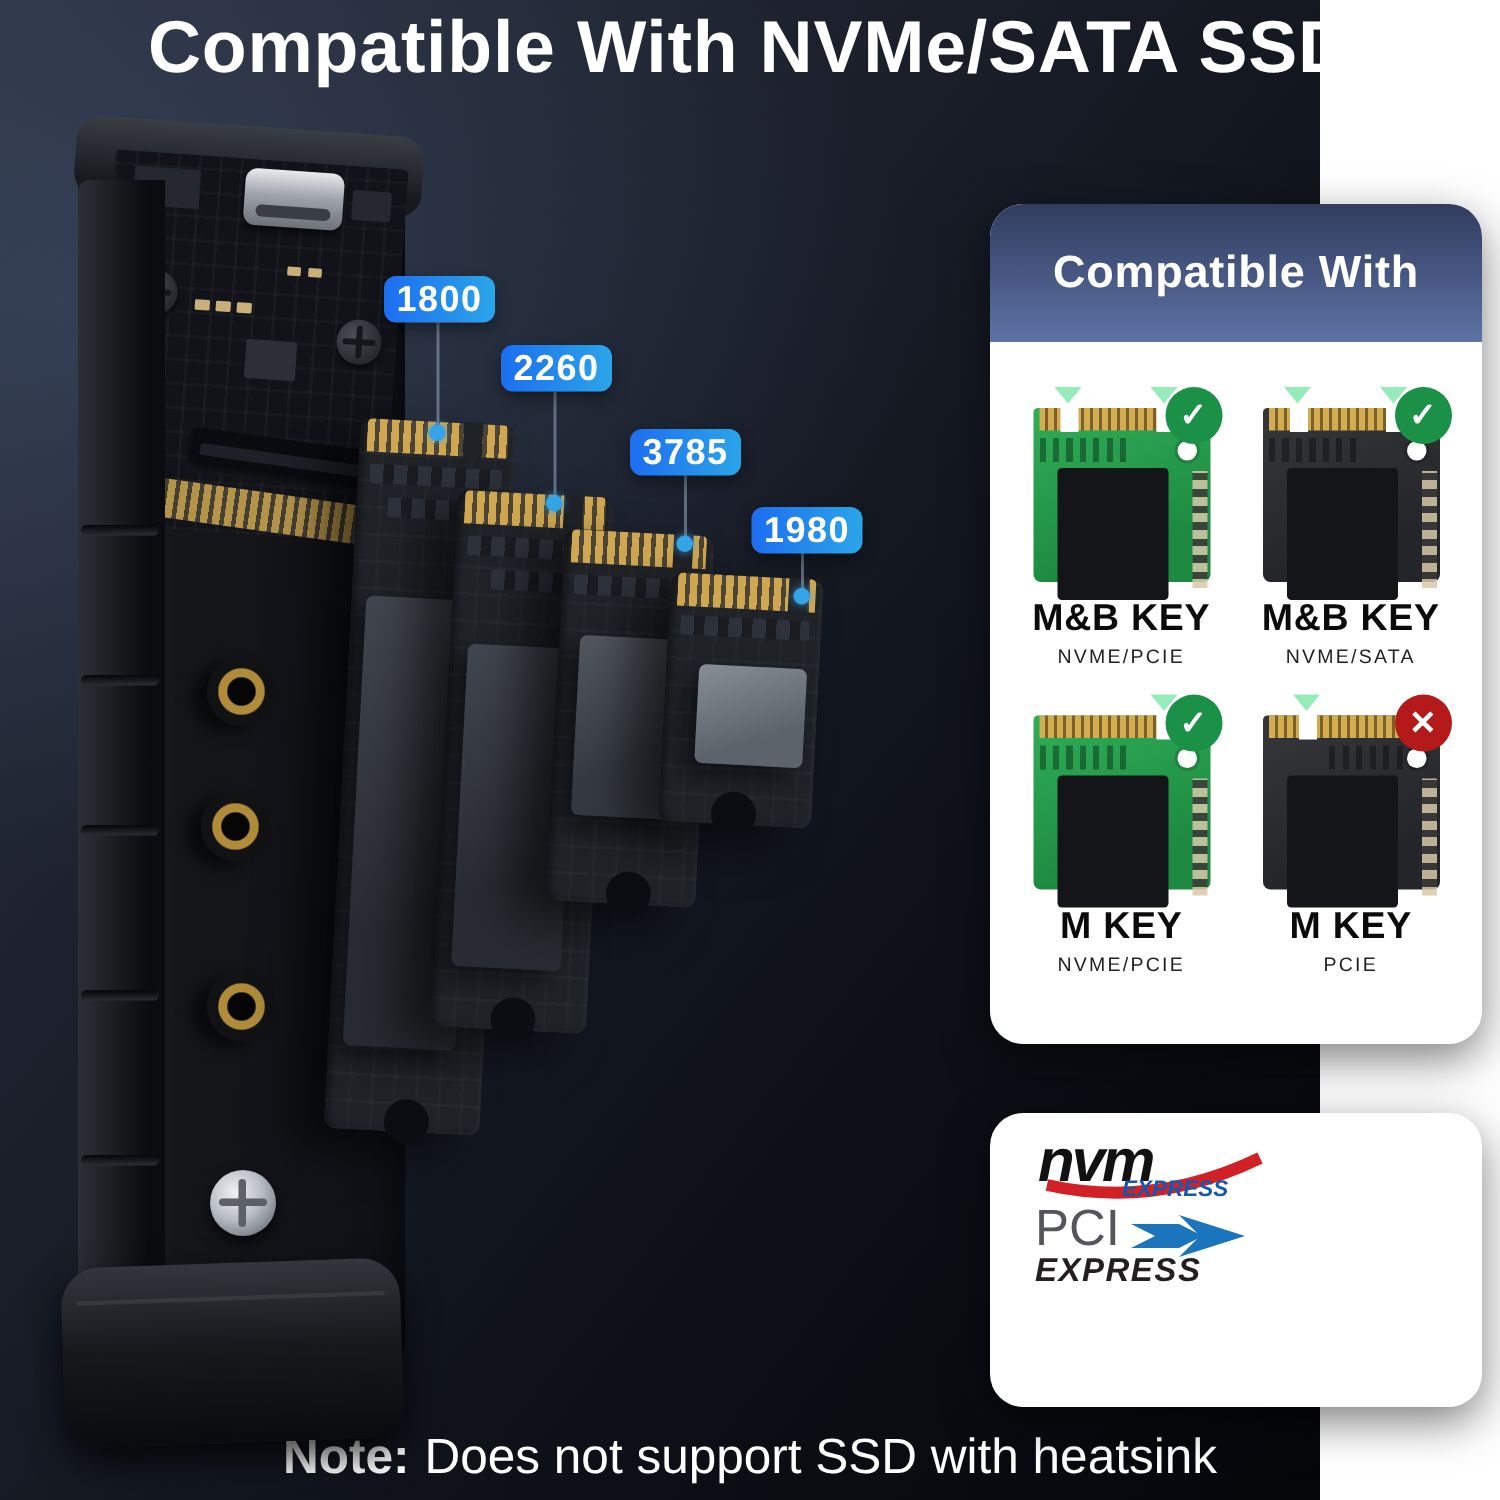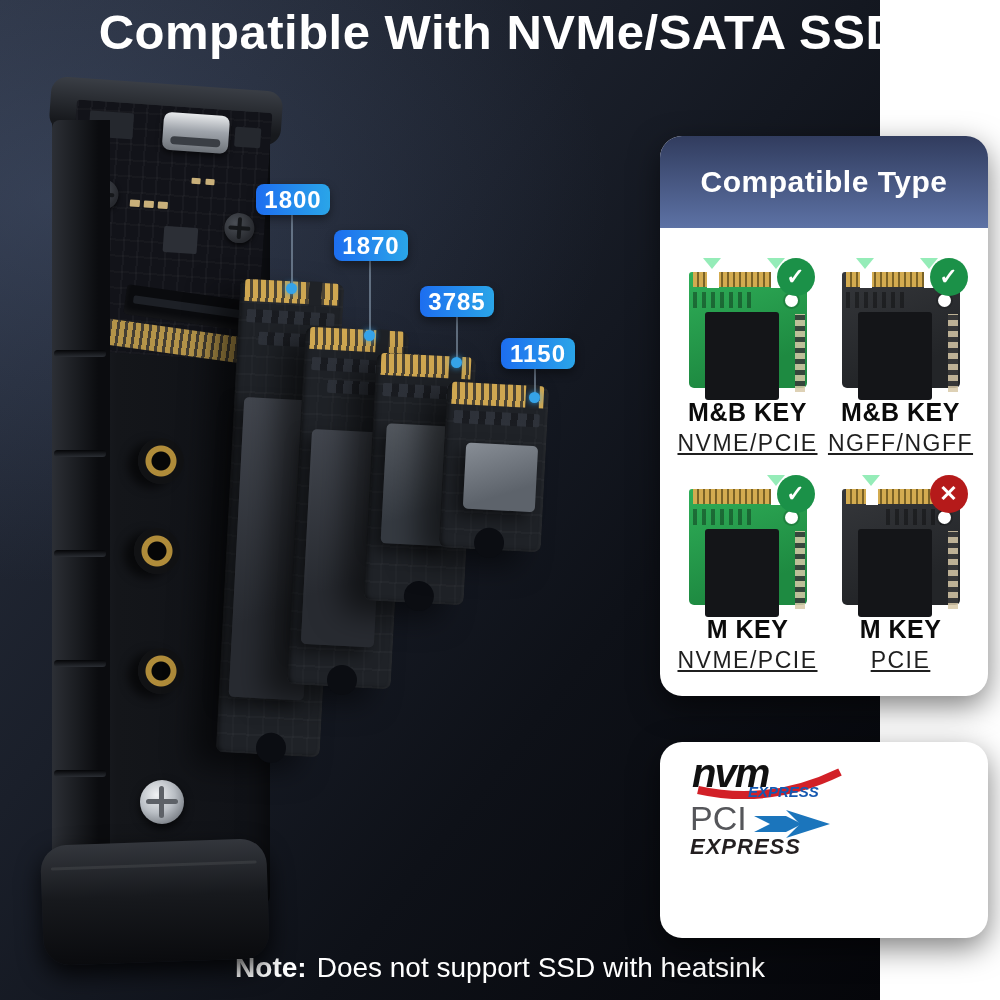--- a/index.html
+++ b/index.html
@@ -6,21 +6,21 @@
   body{width:1000px;height:1000px;overflow:hidden;font-family:"Liberation Sans",sans-serif;}
   #stage{position:relative;width:880px;height:1000px;
     background:
       radial-gradient(900px 620px at 6% 20%, rgba(96,116,156,.28), rgba(0,0,0,0) 62%),
       linear-gradient(128deg,#2a3140 0%,#1a1f2a 38%,#0e1118 66%,#05060a 100%);
   }
   
   .big-title{position:absolute;top:4px;left:0;width:1000px;text-align:center;
     color:#fff;font-size:49px;font-weight:800;letter-spacing:.5px;}
   .bottom-note{position:absolute;top:952px;left:0;width:1000px;text-align:center;
-    color:#fff;font-size:28px;font-weight:400;}
+    color:#fff;font-size:33px;font-weight:400;}
   .bottom-note b{font-weight:800;margin-right:10px;}
   
   .encl{position:absolute;left:40px;top:80px;width:250px;height:890px;z-index:1;}
   .encl-cap{position:absolute;left:10px;top:4px;width:232px;height:54px;border-radius:16px;
     background:linear-gradient(180deg,#3a3e45,#17191d 80%);transform:rotate(4deg);}
   .encl-body{position:absolute;left:12px;top:34px;width:218px;height:790px;
     background:linear-gradient(90deg,#24272d,#14161a 30%,#101217 90%);border-radius:8px;
     box-shadow:inset 0 0 30px rgba(0,0,0,.8);}
   .encl-rail{position:absolute;left:12px;top:40px;width:58px;height:780px;
     background:linear-gradient(90deg,#2c2f35,#0b0c0f 80%);border-radius:8px 0 0 8px;}
@@ -86,21 +86,21 @@
     background:linear-gradient(180deg,#313c5e,#5d72a5);
     display:flex;align-items:center;justify-content:center;
     color:#fff;font-weight:800;}
   #type-card{top:136px;height:560px;}
   #type-card .card-header{font-size:30px;letter-spacing:.5px;}
   #protocol-card{top:742px;height:196px;}
   #protocol-card .card-header{height:74px;font-size:26px;letter-spacing:.3px;}
   .type-grid{display:grid;grid-template-columns:1fr 1fr;gap:18px 6px;padding:30px 14px 0 14px;}
   .type-item{display:flex;flex-direction:column;align-items:center;}
   .key-label{margin-top:10px;font-size:25px;font-weight:800;color:#0b0b0b;letter-spacing:.5px;}
-  .proto-label{margin-top:3px;font-size:23px;color:#1f1f1f;letter-spacing:1.5px;text-decoration:underline;}
+  .proto-label{margin-top:3px;font-size:13px;color:#1f1f1f;letter-spacing:1.5px;}
   
   .mini{position:relative;width:118px;height:130px;}
   .mini .arrow{position:absolute;top:0;width:0;height:0;border-left:9px solid transparent;
     border-right:9px solid transparent;border-top:11px solid #8aeab0;opacity:.9;}
   .mini .board{position:absolute;left:0;top:14px;width:118px;height:116px;border-radius:3px 3px 5px 5px;}
   .board.green{background:linear-gradient(160deg,#2fae58,#1e8a41 75%);}
   .board.black{background:linear-gradient(160deg,#35373b,#232528 75%);}
   .mini .mfingers{position:absolute;left:4px;top:0;width:110px;height:15px;
     background:repeating-linear-gradient(90deg,#d3ab50 0 4px,#7a6226 4px 6px);}
   .mini .gap{position:absolute;top:-1px;width:12px;height:17px;background:#fff;}
@@ -195,30 +195,30 @@
     <div class="comprow" style="top:28px;"></div>
     <div class="chiplabel" style="left:22%;top:60px;width:70%;height:66px;background:linear-gradient(160deg,#888e96,#5d636b 70%);"></div>
     <div class="notchhole" style="left:34%;"></div>
   </div>
 
   <div class="tag-line" style="left:291px;top:215px;height:72px;"></div>
   <div class="tag-line" style="left:369px;top:261px;height:72px;"></div>
   <div class="tag-line" style="left:456px;top:317px;height:44px;"></div>
   <div class="tag-line" style="left:534px;top:368px;height:28px;"></div>
   <div class="size-tag" style="left:256px;top:184px;">1800</div>
-  <div class="size-tag" style="left:334px;top:230px;">1870</div>
+  <div class="size-tag" style="left:334px;top:230px;">2260</div>
   <div class="size-tag" style="left:420px;top:286px;">3785</div>
-  <div class="size-tag" style="left:501px;top:338px;">1150</div>
+  <div class="size-tag" style="left:501px;top:338px;">1980</div>
   <div class="conn-dot" style="left:286px;top:283px;"></div>
   <div class="conn-dot" style="left:364px;top:330px;"></div>
   <div class="conn-dot" style="left:451px;top:357px;"></div>
   <div class="conn-dot" style="left:529px;top:392px;"></div>
 
   <div class="card" id="type-card">
-    <div class="card-header">Compatible Type</div>
+    <div class="card-header">Compatible With</div>
     <div class="type-grid">
 
       <div class="type-item">
         <div class="mini">
           <div class="arrow" style="left:14px;"></div>
           <div class="arrow" style="left:78px;"></div>
           <div class="board green">
             <div class="mfingers"></div>
             <div class="gap" style="left:18px;"></div>
             <div class="gap" style="left:82px;"></div>
@@ -242,21 +242,21 @@
             <div class="gap" style="left:18px;"></div>
             <div class="gap" style="left:82px;"></div>
             <div class="mdots"></div>
             <div class="mhole"></div>
             <div class="mchip"></div>
             <div class="mcomp"></div>
           </div>
           <div class="status ok">✓</div>
         </div>
         <div class="key-label">M&amp;B KEY</div>
-        <div class="proto-label">NGFF/NGFF</div>
+        <div class="proto-label">NVME/SATA</div>
       </div>
 
       <div class="type-item">
         <div class="mini">
           <div class="arrow" style="left:78px;"></div>
           <div class="board green">
             <div class="mfingers"></div>
             <div class="gap" style="left:82px;"></div>
             <div class="mdots"></div>
             <div class="mhole"></div>

